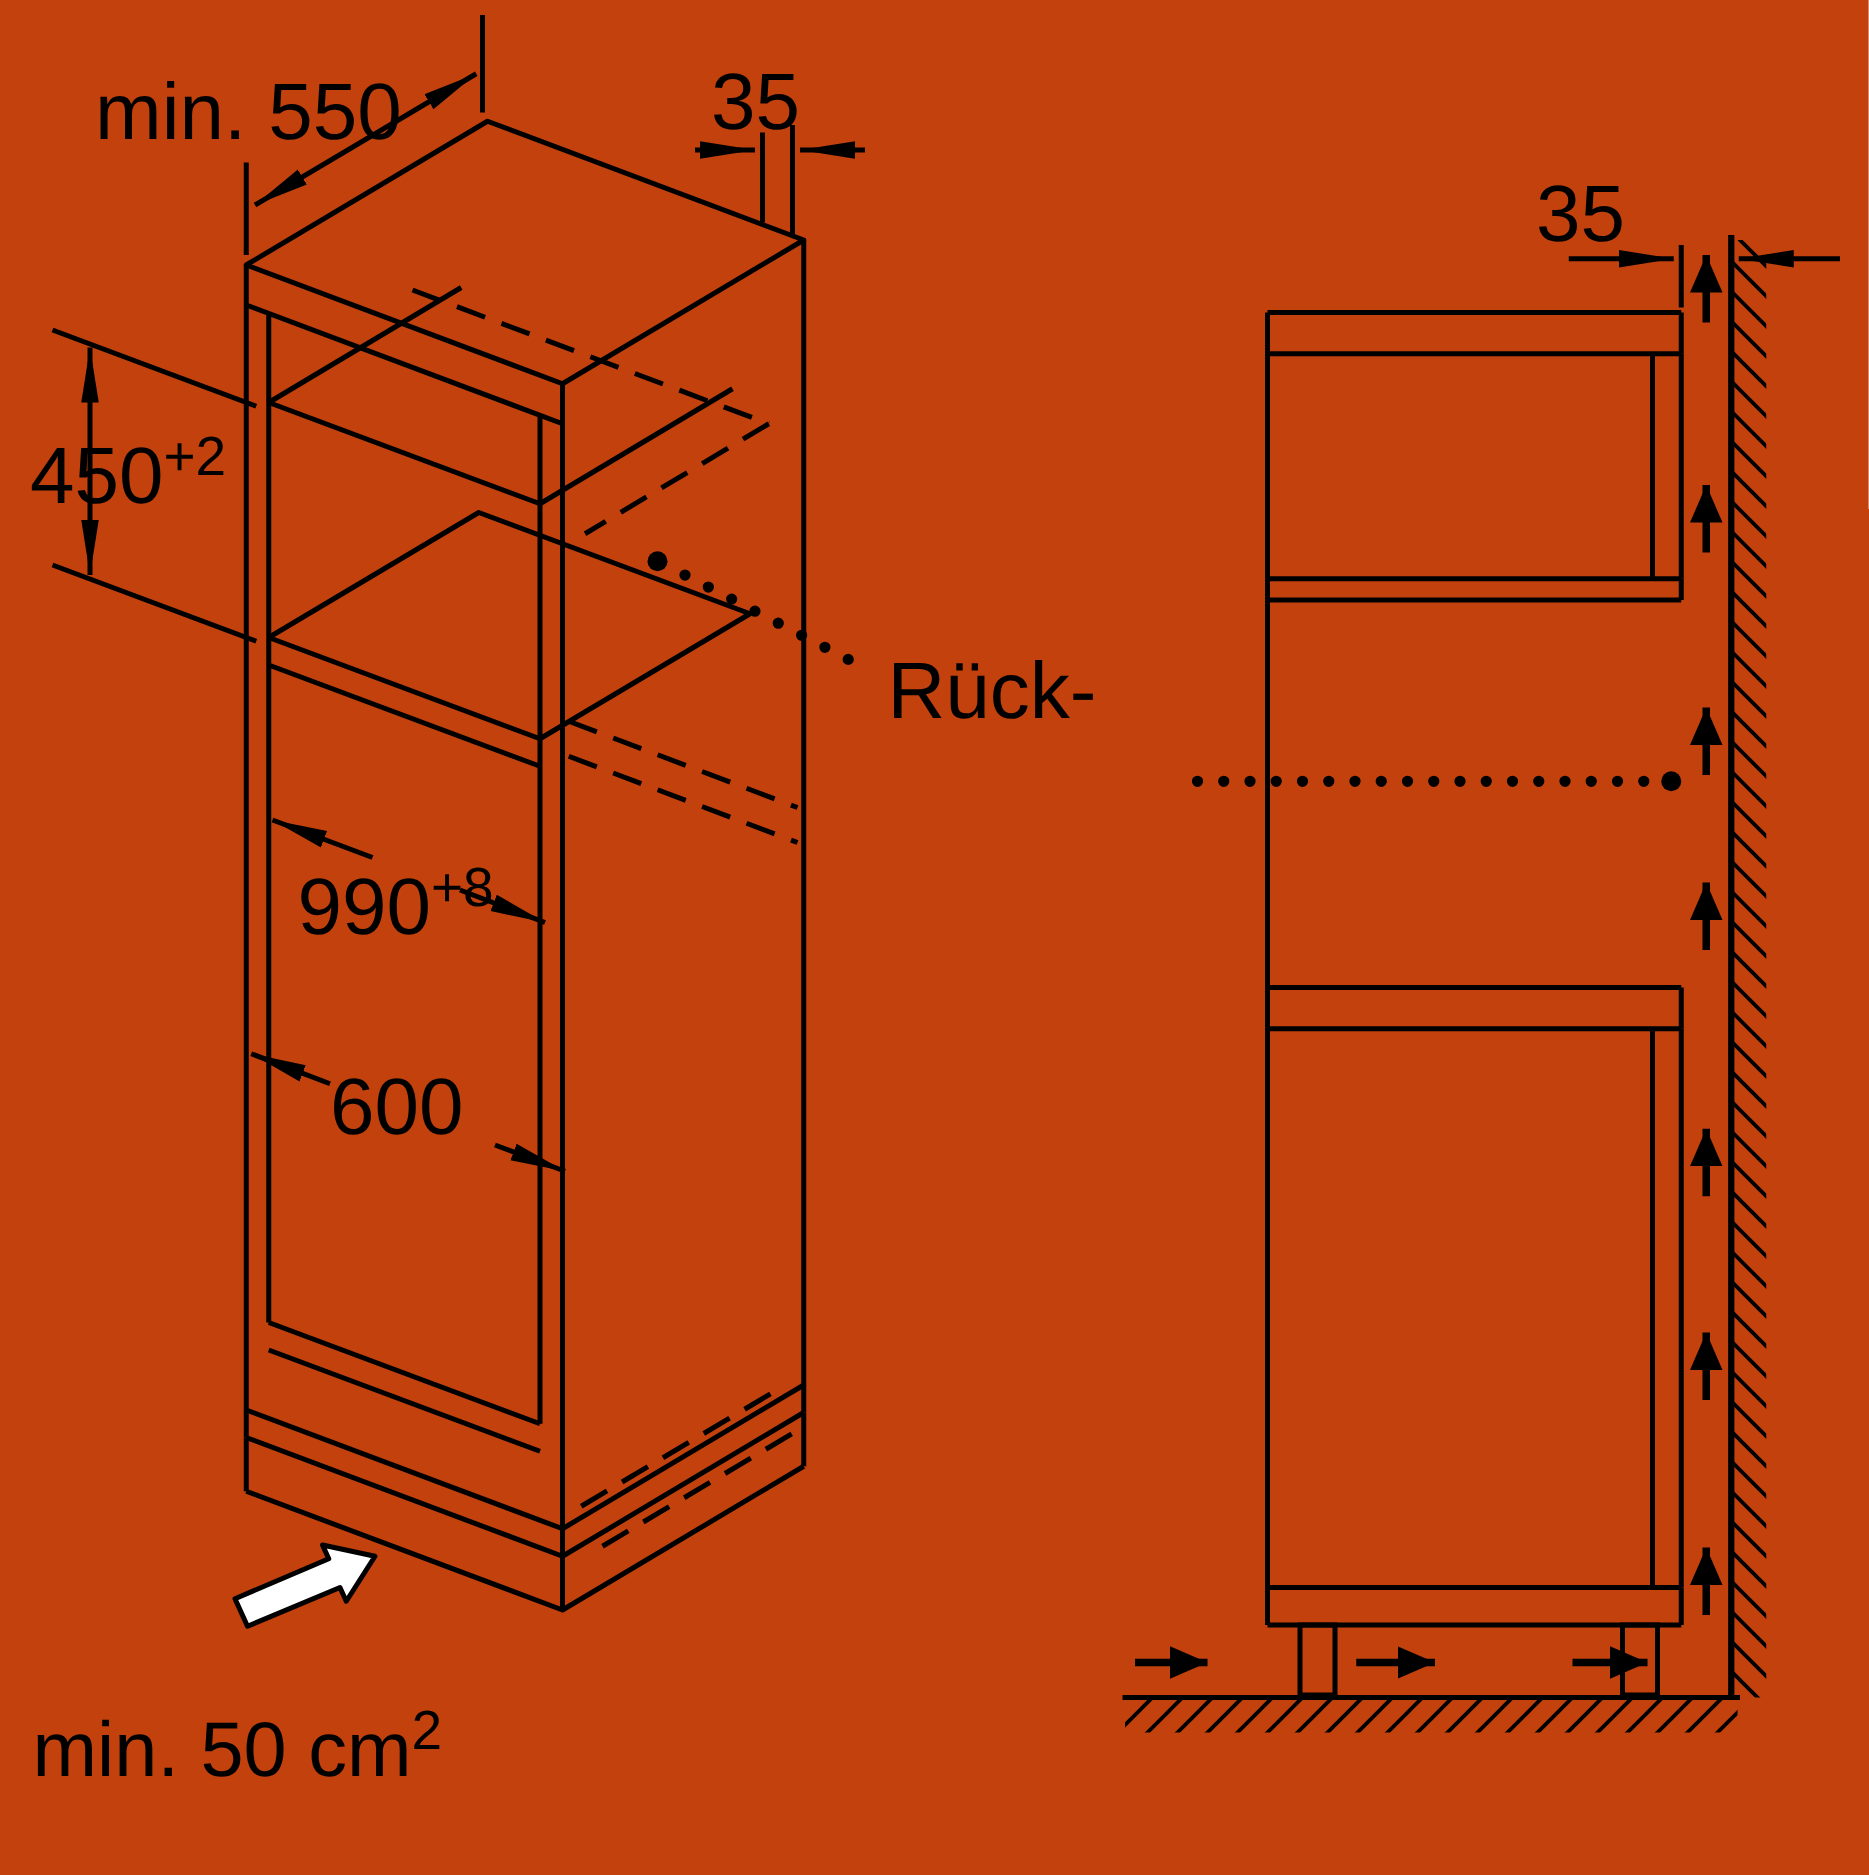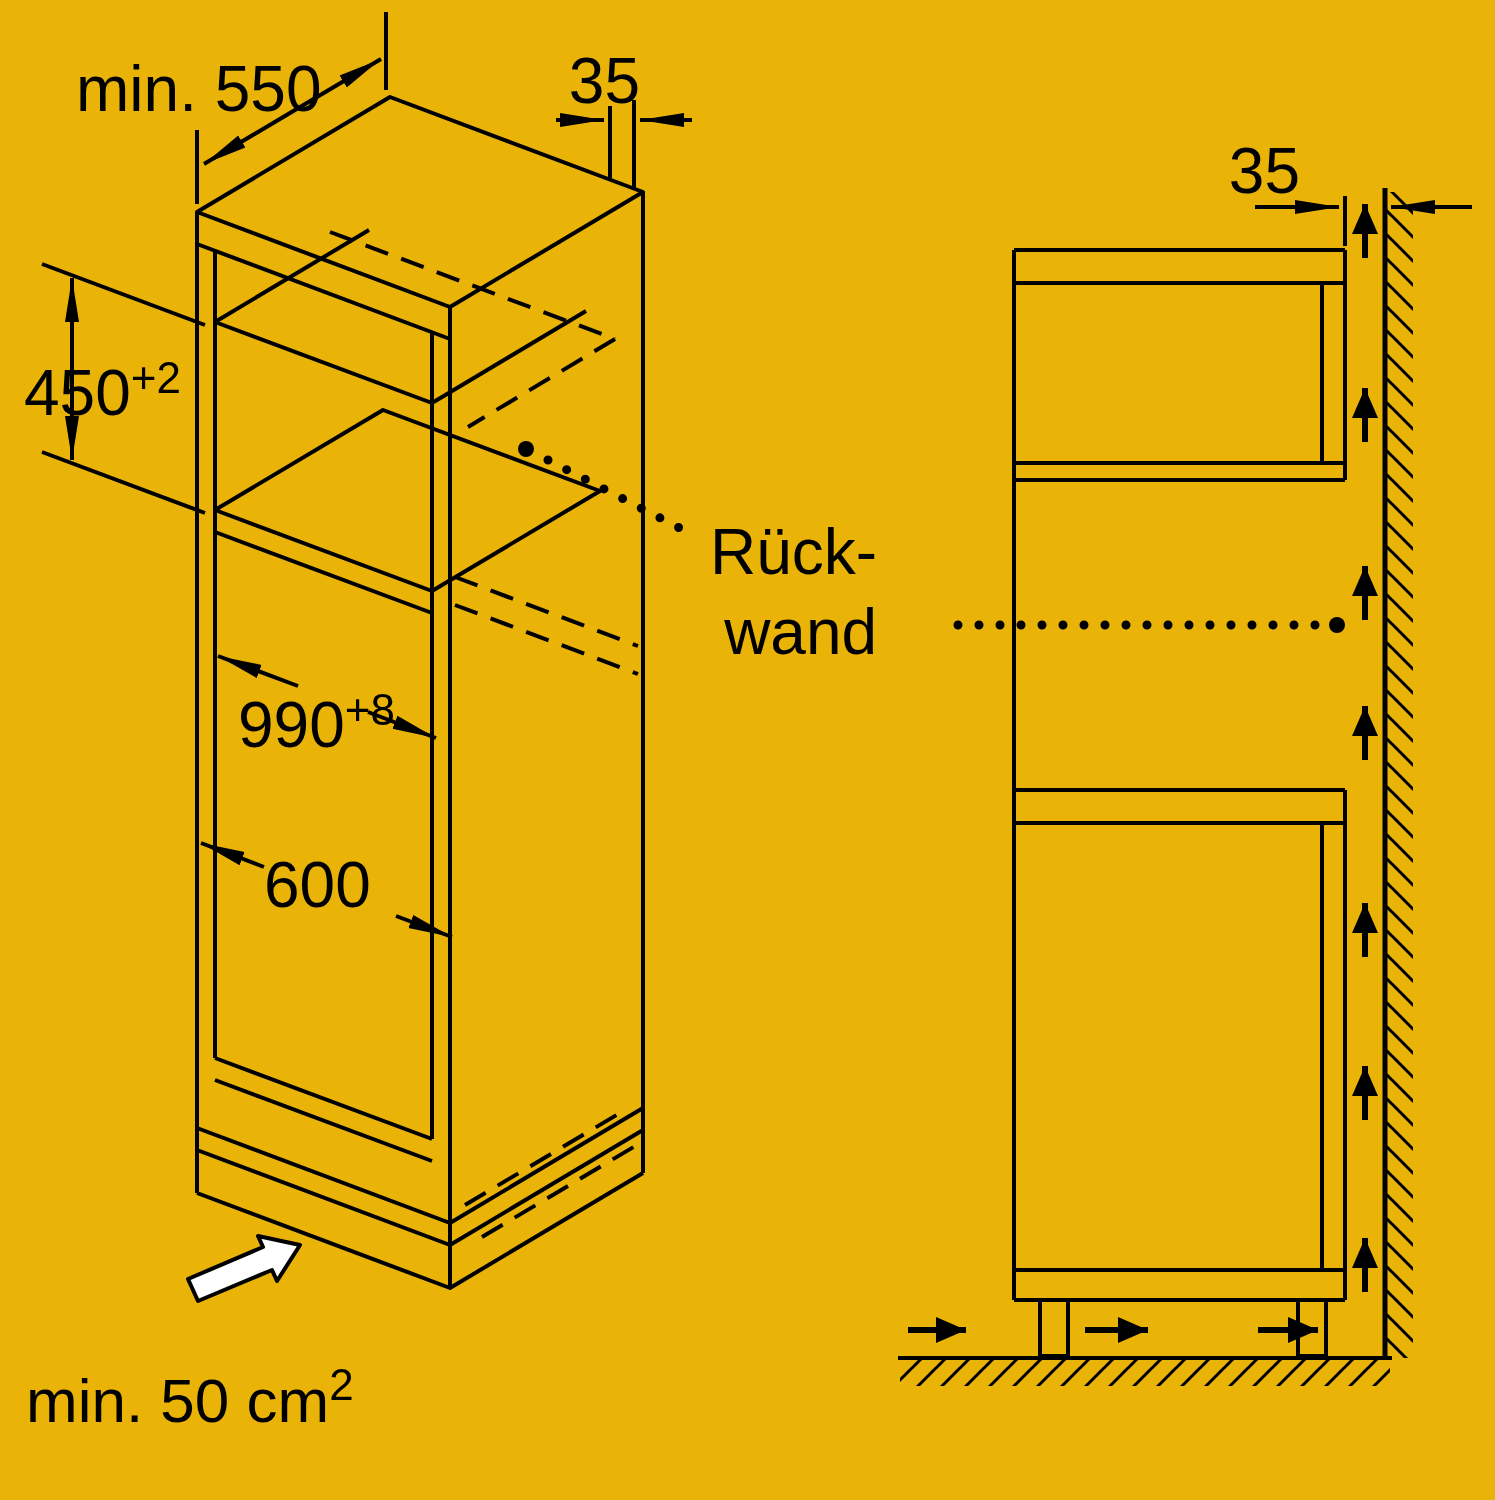--- a/index.html
+++ b/index.html
@@ -1,16 +1,16 @@
 <!DOCTYPE html>
 <html><head>
 <meta charset="utf-8">
 <style>
   html,body{margin:0;padding:0;background:#fff;}
-  .canvas{position:relative;width:1495px;height:1500px;background:#eab308;overflow:hidden;
+  .canvas{position:relative;width:1495px;height:1500px;background:#c2410c;overflow:hidden;
           font-family:"Liberation Sans", sans-serif;color:#000;}
   .canvas svg{position:absolute;left:0;top:0;}
   .label{position:absolute;white-space:nowrap;color:#000;}
   .dim{font-size:64px;}
   .txt{font-size:62px;}
   .sup{font-size:44px;line-height:0;}
   .block span{display:block;text-align:right;}
   .rueck{line-height:80px;font-size:64px;}
   .vent{line-height:72px;}
   .center{text-align:right;}
@@ -166,33 +166,32 @@
     <path d="M908,1330 L966,1330" marker-end="url(#flowArrow)"></path>
     <path d="M1085,1330 L1148,1330" marker-end="url(#flowArrow)"></path>
     <path d="M1258,1330 L1318,1330" marker-end="url(#flowArrow)"></path>
   </g>
 </svg>
 
   <div class="label dim" style="left:76px;top:52px">min. 550</div>
 
   <div class="label dim center" style="left:556px;top:44px;width:84px">35</div>
 
-  <div class="label dim" style="left:24px;top:356px">
+  <div class="label dim" style="left:24px;top:343px">
     <span>450</span><sup class="sup">+2</sup>
   </div>
 
   <div class="label dim" style="left:238px;top:688px">
     <span>990</span><sup class="sup">+8</sup>
   </div>
 
   <div class="label dim" style="left:264px;top:848px">600</div>
 
   <div class="label rueck block" style="left:710px;top:512px">
     <span>Rück-</span>
-    <span>wand</span>
   </div>
 
   <div class="label txt vent" style="left:26px;top:1365px">
     <span style="display:block">
       <span>min. 50 cm</span><sup class="sup">2</sup>
     </span>
   </div>
 
   <div class="label dim center" style="left:1216px;top:134px;width:84px">35</div>
 

